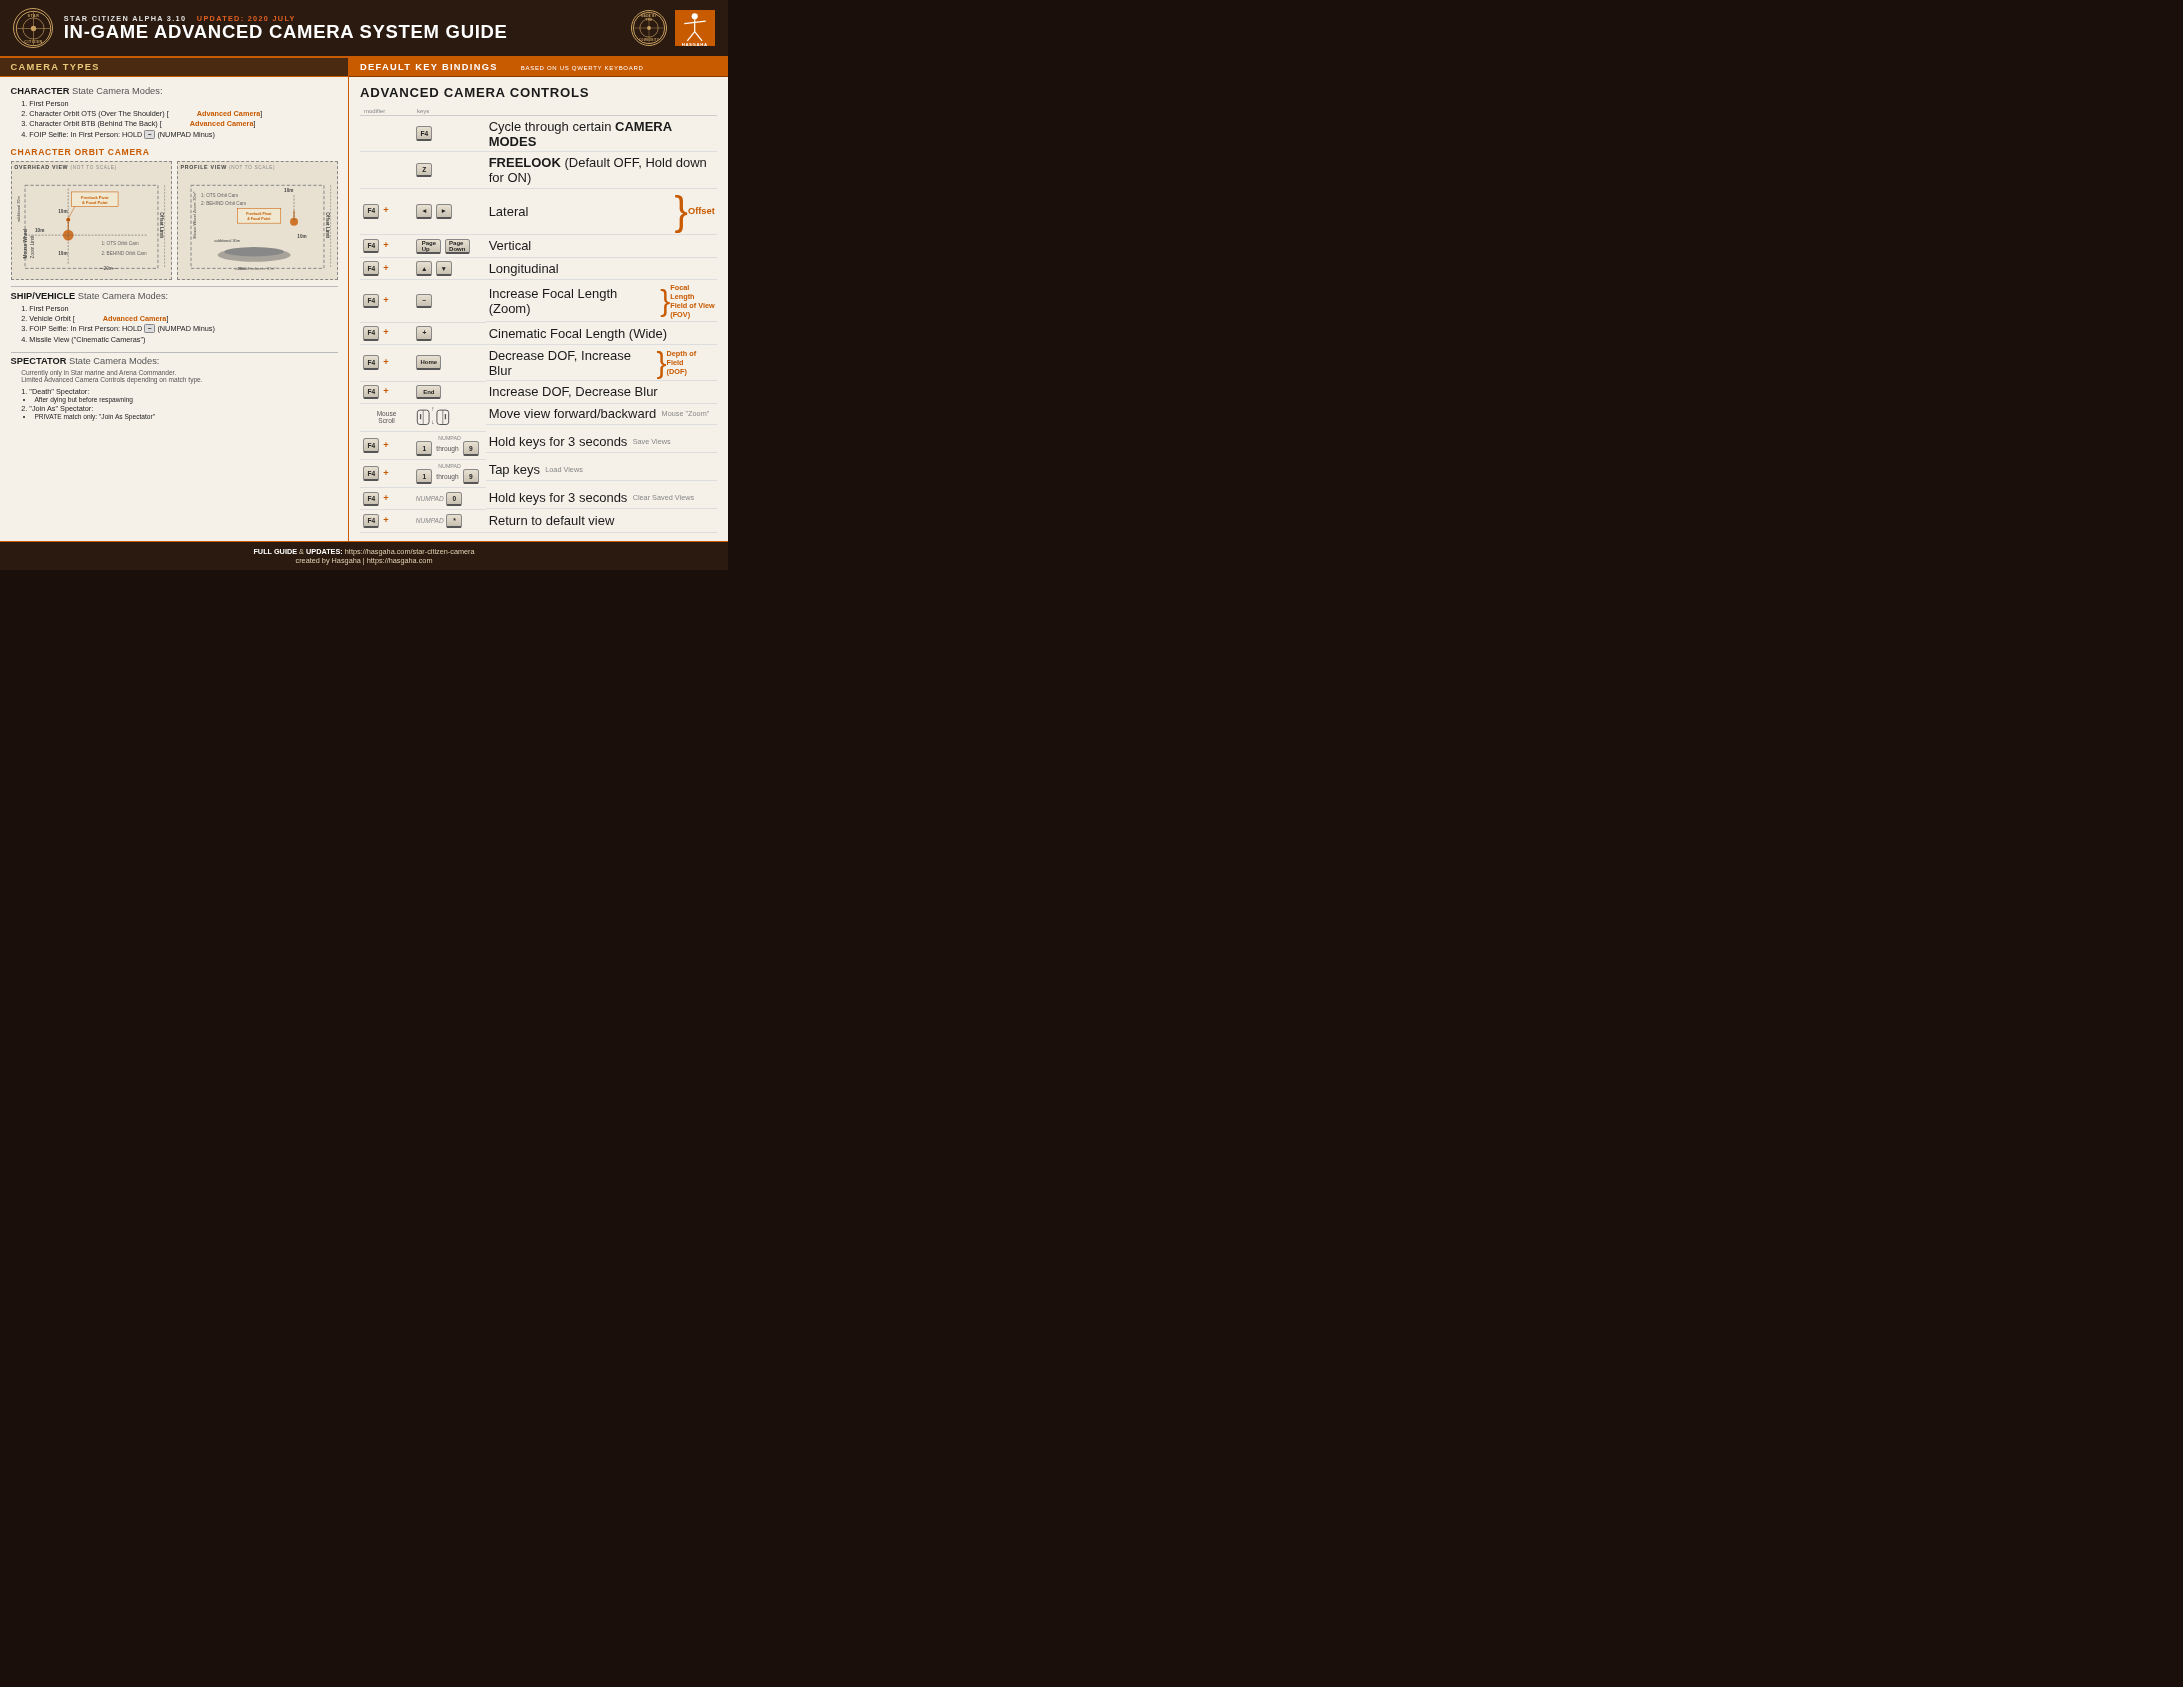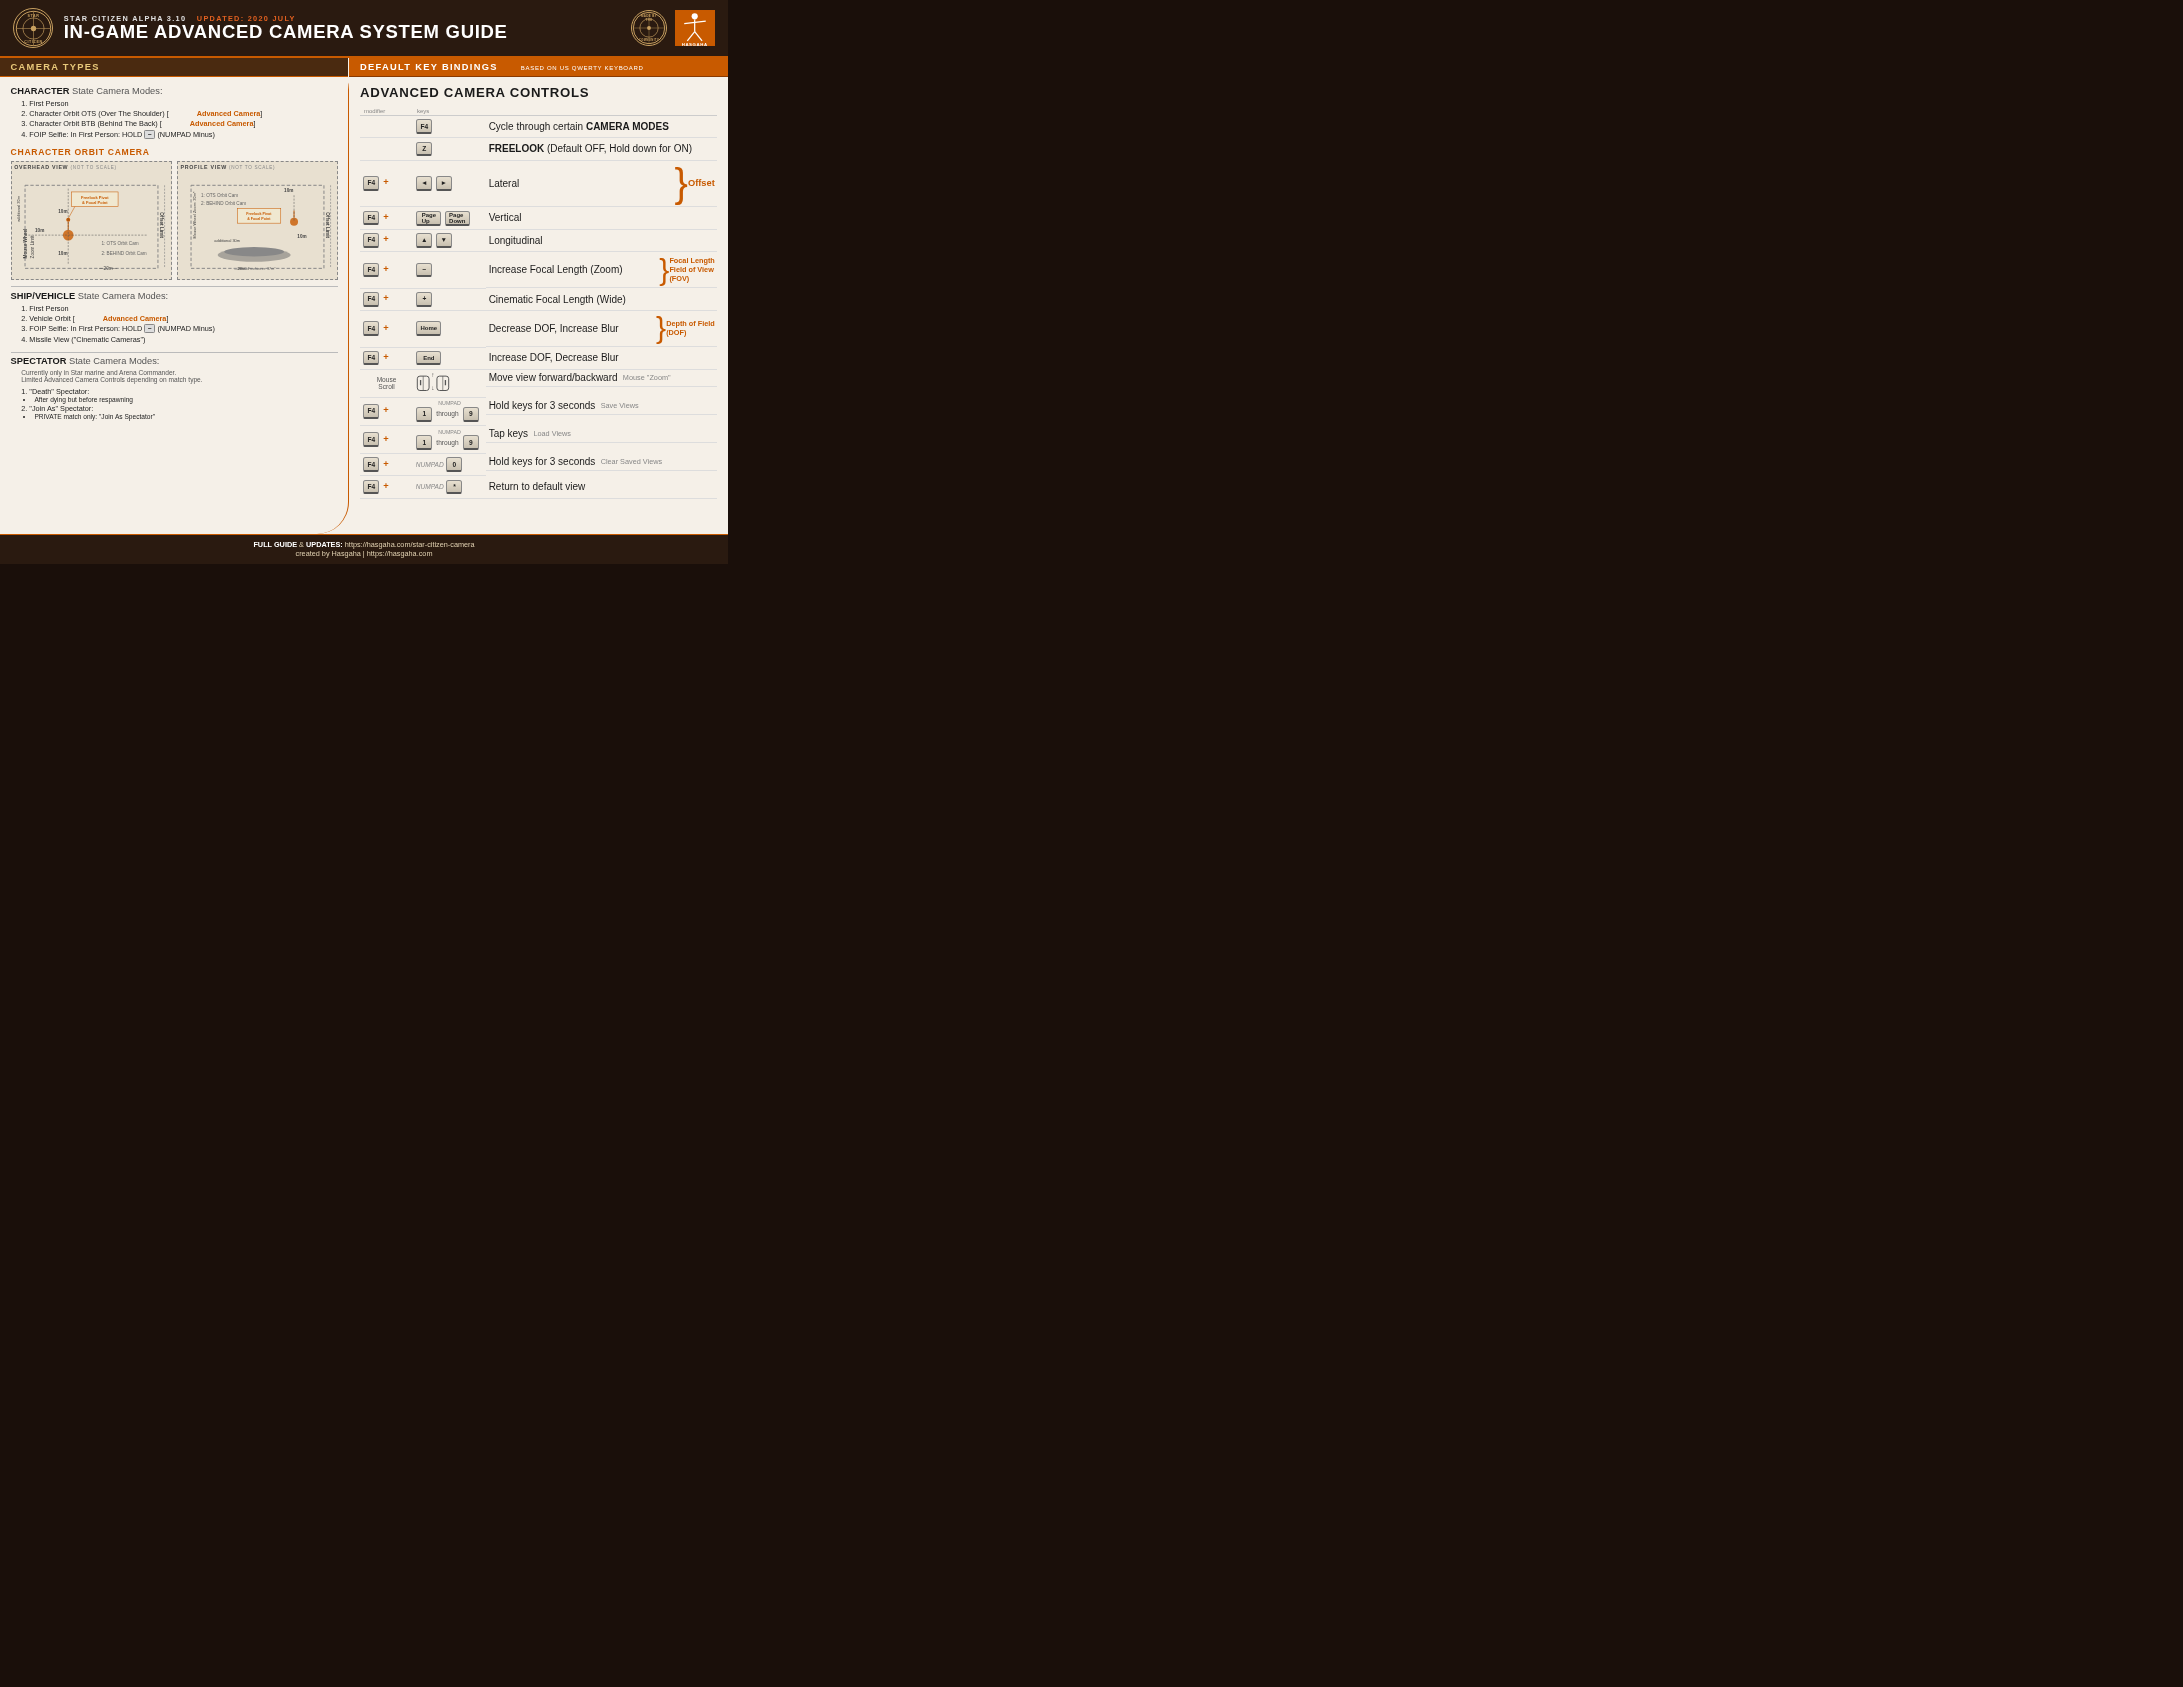--- a/index.html
+++ b/index.html
@@ -102,21 +102,20 @@
       display: flex;
       background: #f5f0e8;
       min-height: 476px;
     }
 
     
     .left-panel {
       width: 48%;
       padding: 0;
       border-right: 1.3px solid #c85a00;
-      border-radius: 32px;
     }
 
     .section-header {
       background: #4a2a10;
       color: #e8c87a;
       padding: 4px 10.6px;
       font-size: 9.3px;
       font-weight: 900;
       letter-spacing: 1.3px;
       text-transform: uppercase;
@@ -299,21 +298,21 @@
       font-size: 6px;
     }
     .plus-sign {
       font-size: 9.3px;
       font-weight: bold;
       color: #c85a00;
       margin: 0 1.3px;
     }
 
     .desc-text {
-      font-size: 10px;
+      font-size: 13px;
       color: #1a1a1a;
     }
     .desc-text strong {
       font-weight: 900;
     }
 
     .side-label {
       color: #c85a00;
       font-size: 8px;
       font-weight: bold;

